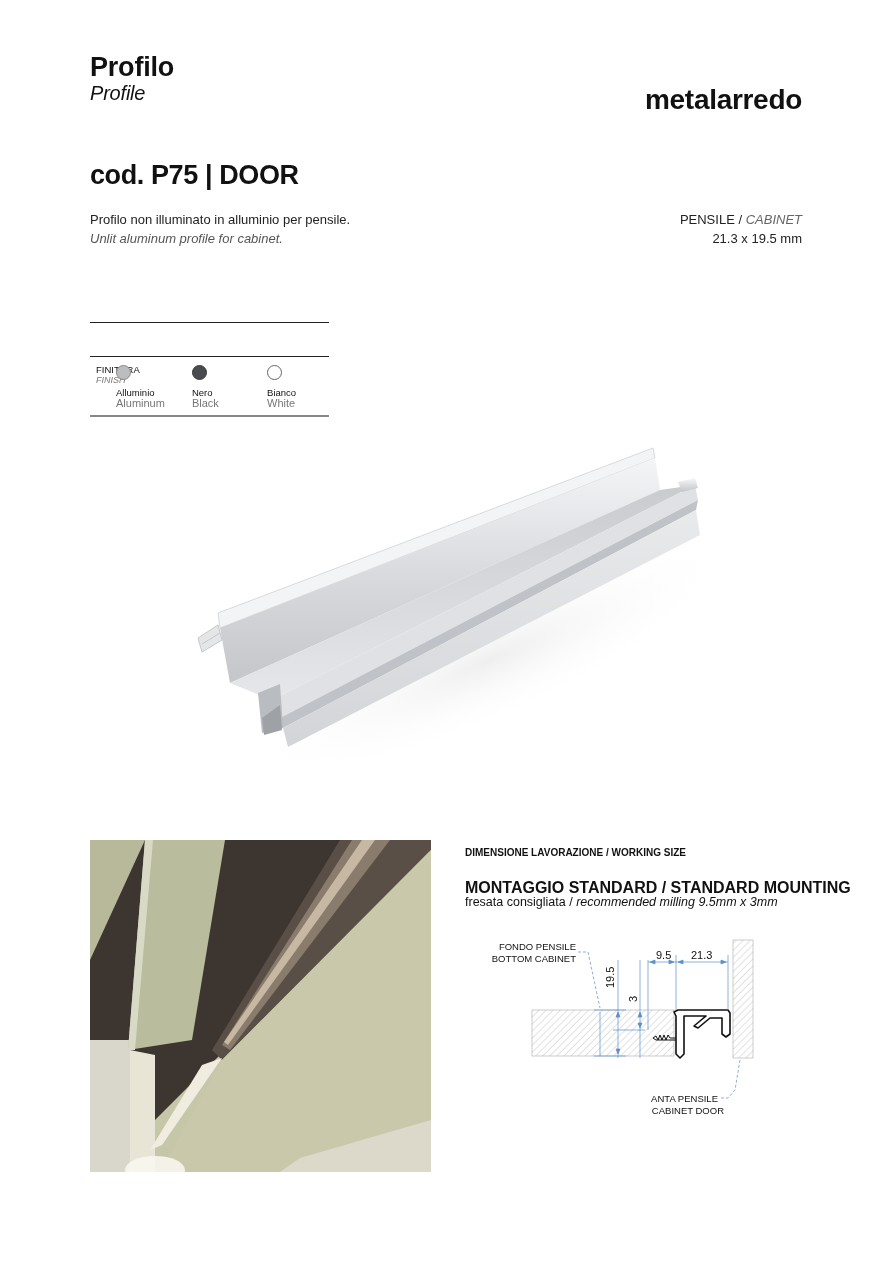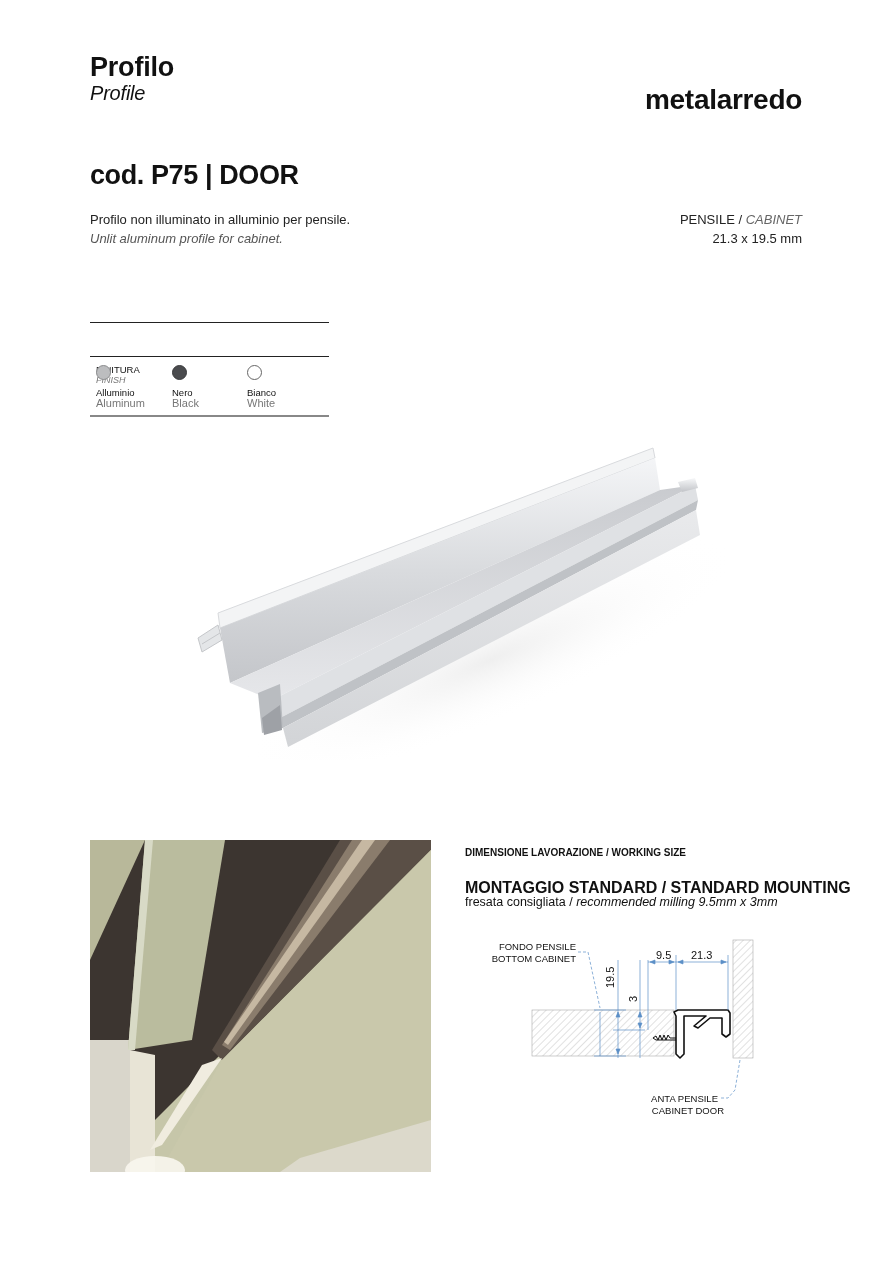--- a/index.html
+++ b/index.html
@@ -23,21 +23,21 @@
     .dims { right: 90px; top: 231px; font-size: 13px; color: #222; text-align: right; }
 
     
     .finish { left: 90px; top: 322px; width: 239px; }
     .finish .rule-top { height: 1px; background: #222; }
     .finish .head { padding: 5px 6px 4px; height: 33px; }
     .finish .head .t1 { font-size: 9.5px; color: #111; margin-top: 36px; }
     .finish .head .t2 { font-size: 9px; font-style: italic; color: #777; }
     .finish .rule-mid { height: 1px; background: #222; }
     .finish .opts { display: flex; padding: 8px 6px 4px; height: 58px; }
-    .finish .opt { width: 80px; }
+    .finish .opt { width: 80px; margin-left: 20px; }
     .finish .opt:nth-child(2) { width: 79px; }
     .swatch { width: 15px; height: 15px; border-radius: 50%; border: 1px solid #777; margin-bottom: 7px; }
     .opt .n1 { font-size: 9.5px; color: #111; line-height: 11px; }
     .opt .n2 { font-size: 11px; color: #777; line-height: 11px; }
     .finish .rule-bot { height: 2px; background: #888; }
 
     
     .product { left: 190px; top: 430px; width: 540px; height: 330px; }
 
     

